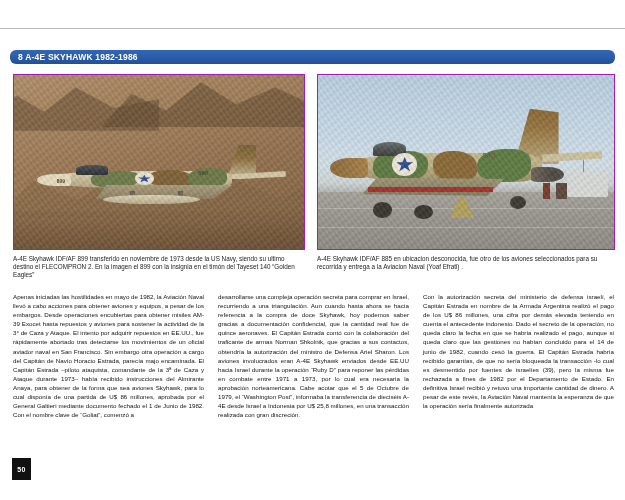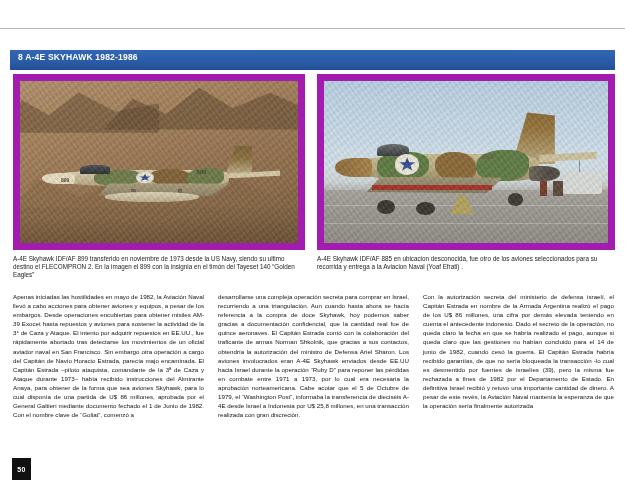--- a/index.html
+++ b/index.html
@@ -31,40 +31,41 @@
     height: 1px;
     background: #b9b9b9;
   }
 
   
   .section-band {
     position: absolute;
     left: 10px;
     top: 50px;
     width: 605px;
-    height: 20px;
+    height: 14px;
     background: #2a5caa;
     background: linear-gradient(to bottom, #3266b4 0%, #2a5ca8 55%, #244f95 100%);
+    border-radius: 6px;
   }
   .section-band .band-title {
     position: absolute;
     left: 8px;
     top: 1px;
     font-size: 8.5px;
     font-weight: bold;
     letter-spacing: 0.2px;
     color: #ffffff;
     line-height: 13px;
     white-space: nowrap;
   }
 
   
   .photo {
     position: absolute;
-    border: 7px solid #a21caf;
+    border: 1px solid #a21caf;
     box-sizing: border-box;
     overflow: hidden;
   }
   .photo-left  { left: 13px;  top: 74px; width: 292px; height: 176px; }
   .photo-right { left: 317px; top: 74px; width: 298px; height: 176px; }
 
   .ph-inner { position: absolute; inset: 0; }
 
   
   .desert-bg {

